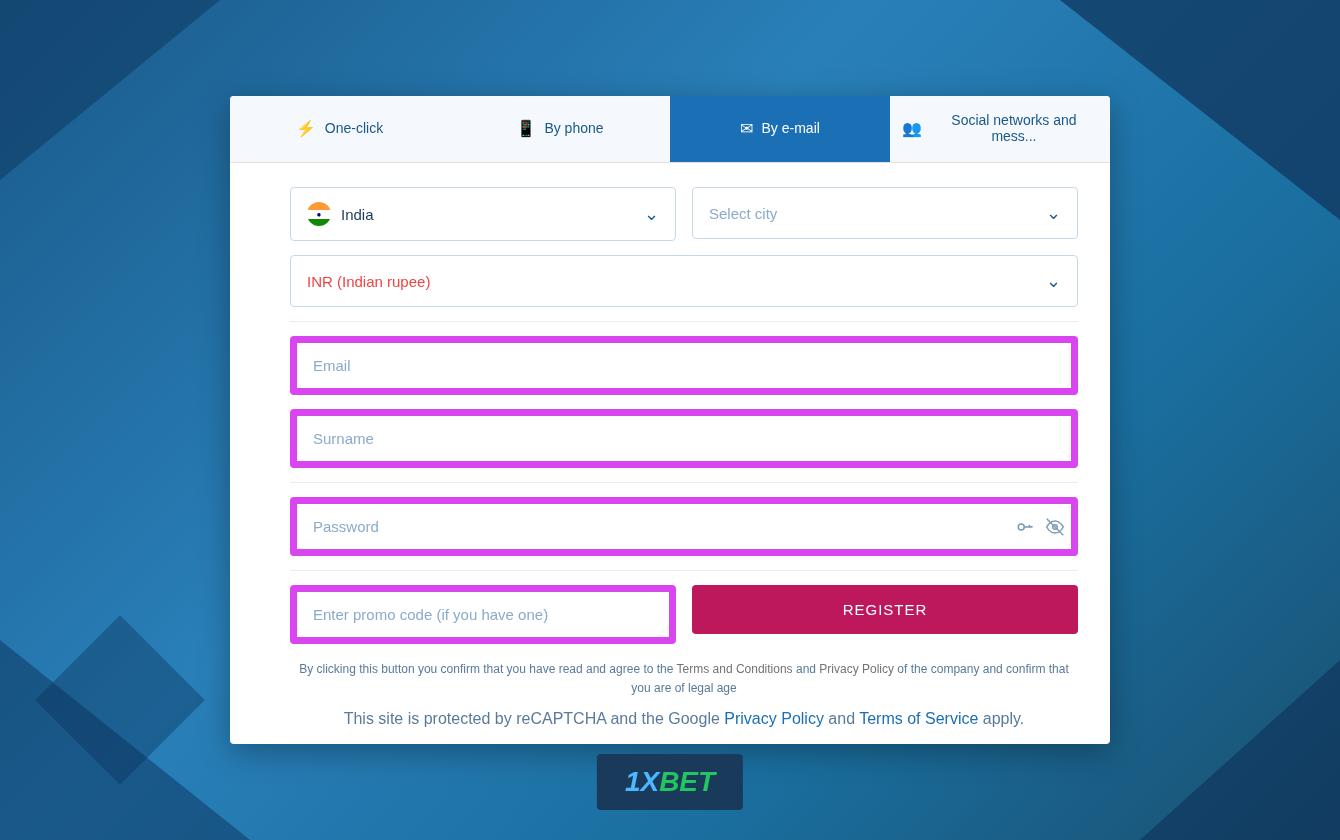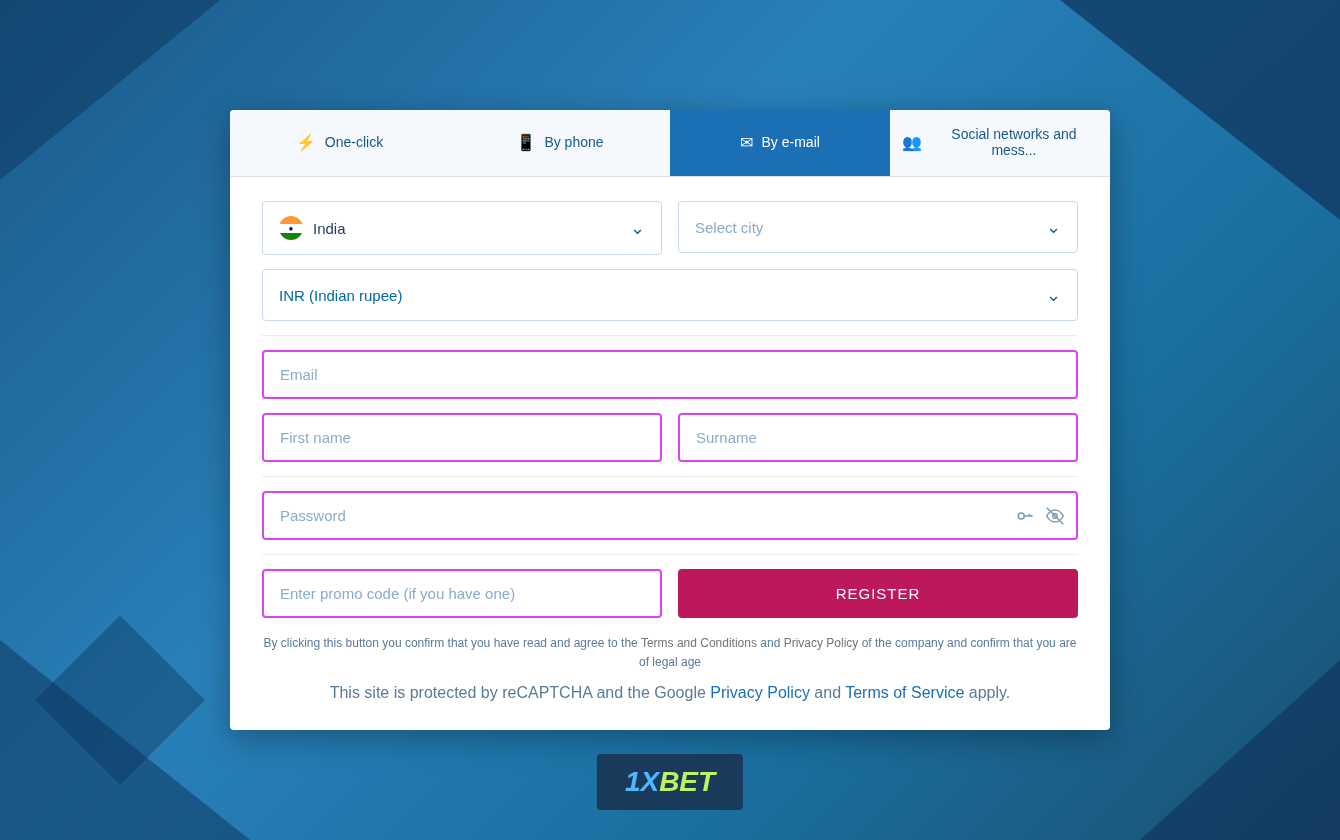--- a/index.html
+++ b/index.html
@@ -69,21 +69,21 @@
     .logo-text {
       color: white;
       font-size: 28px;
       font-weight: 900;
       font-style: italic;
     }
     .logo-text .logo-x {
       color: #4db8ff;
     }
     .logo-text .logo-bet {
-      color: #bef264;
+      color: #22c55e;
       font-style: italic;
     }
 
     
     .modal {
       background: white;
       border-radius: 4px;
       width: 880px;
       padding: 0;
       position: relative;
@@ -117,21 +117,22 @@
       background: #1a6fb5;
       color: white;
       border-bottom: 2px solid #1a6fb5;
     }
     .tab-icon {
       font-size: 16px;
     }
 
     
     .form-body {
-      padding: 24px 32px 24px;
+      padding: 24px 32px 12px;
+      margin-left: 28px;
     }
 
     
     .row {
       display: flex;
       gap: 16px;
       margin-bottom: 14px;
     }
 
     .field-half {
@@ -175,21 +176,21 @@
     .divider {
       border: none;
       border-top: 1px solid #e8eef4;
       margin: 6px 0 14px 0;
     }
 
     
     .input-field {
       width: 100%;
       padding: 14px 16px;
-      border: 2px solid #d946ef;
+      border: 7px solid #d946ef;
       border-radius: 4px;
       font-size: 15px;
       color: #1a3a5c;
       outline: none;
       transition: border-color 0.2s;
     }
     .input-field::placeholder {
       color: #8aabcc;
     }
 
@@ -318,38 +319,35 @@
         <div class="select-with-flag">
           <span style="flex:1; color:#8aabcc; font-size:15px;">Select city</span>
           <span style="color:#1a5a8a; font-size:18px;">⌄</span>
         </div>
       </div>
     </div>
 
     <div class="row">
       <div class="field-full">
         <div class="select-with-flag">
-          <span style="flex:1; color:#0369a1; font-size:15px;">INR (Indian rupee)</span>
+          <span style="flex:1; color:#ef4444; font-size:15px;">INR (Indian rupee)</span>
           <span style="color:#1a5a8a; font-size:18px;">⌄</span>
         </div>
       </div>
     </div>
 
     <hr class="divider">
 
     <div class="row">
       <div class="field-half">
         <input class="input-field" type="email" placeholder="Email" style="">
       </div>
     </div>
 
     <div class="row">
-      <div class="field-half">
-        <input class="input-field" type="text" placeholder="First name" style="">
-      </div>
       <div class="field-half">
         <input class="input-field" type="text" placeholder="Surname" style="">
       </div>
     </div>
 
     <hr class="divider">
 
     <div class="row">
       <div class="field-half">
         <div class="input-wrapper">

